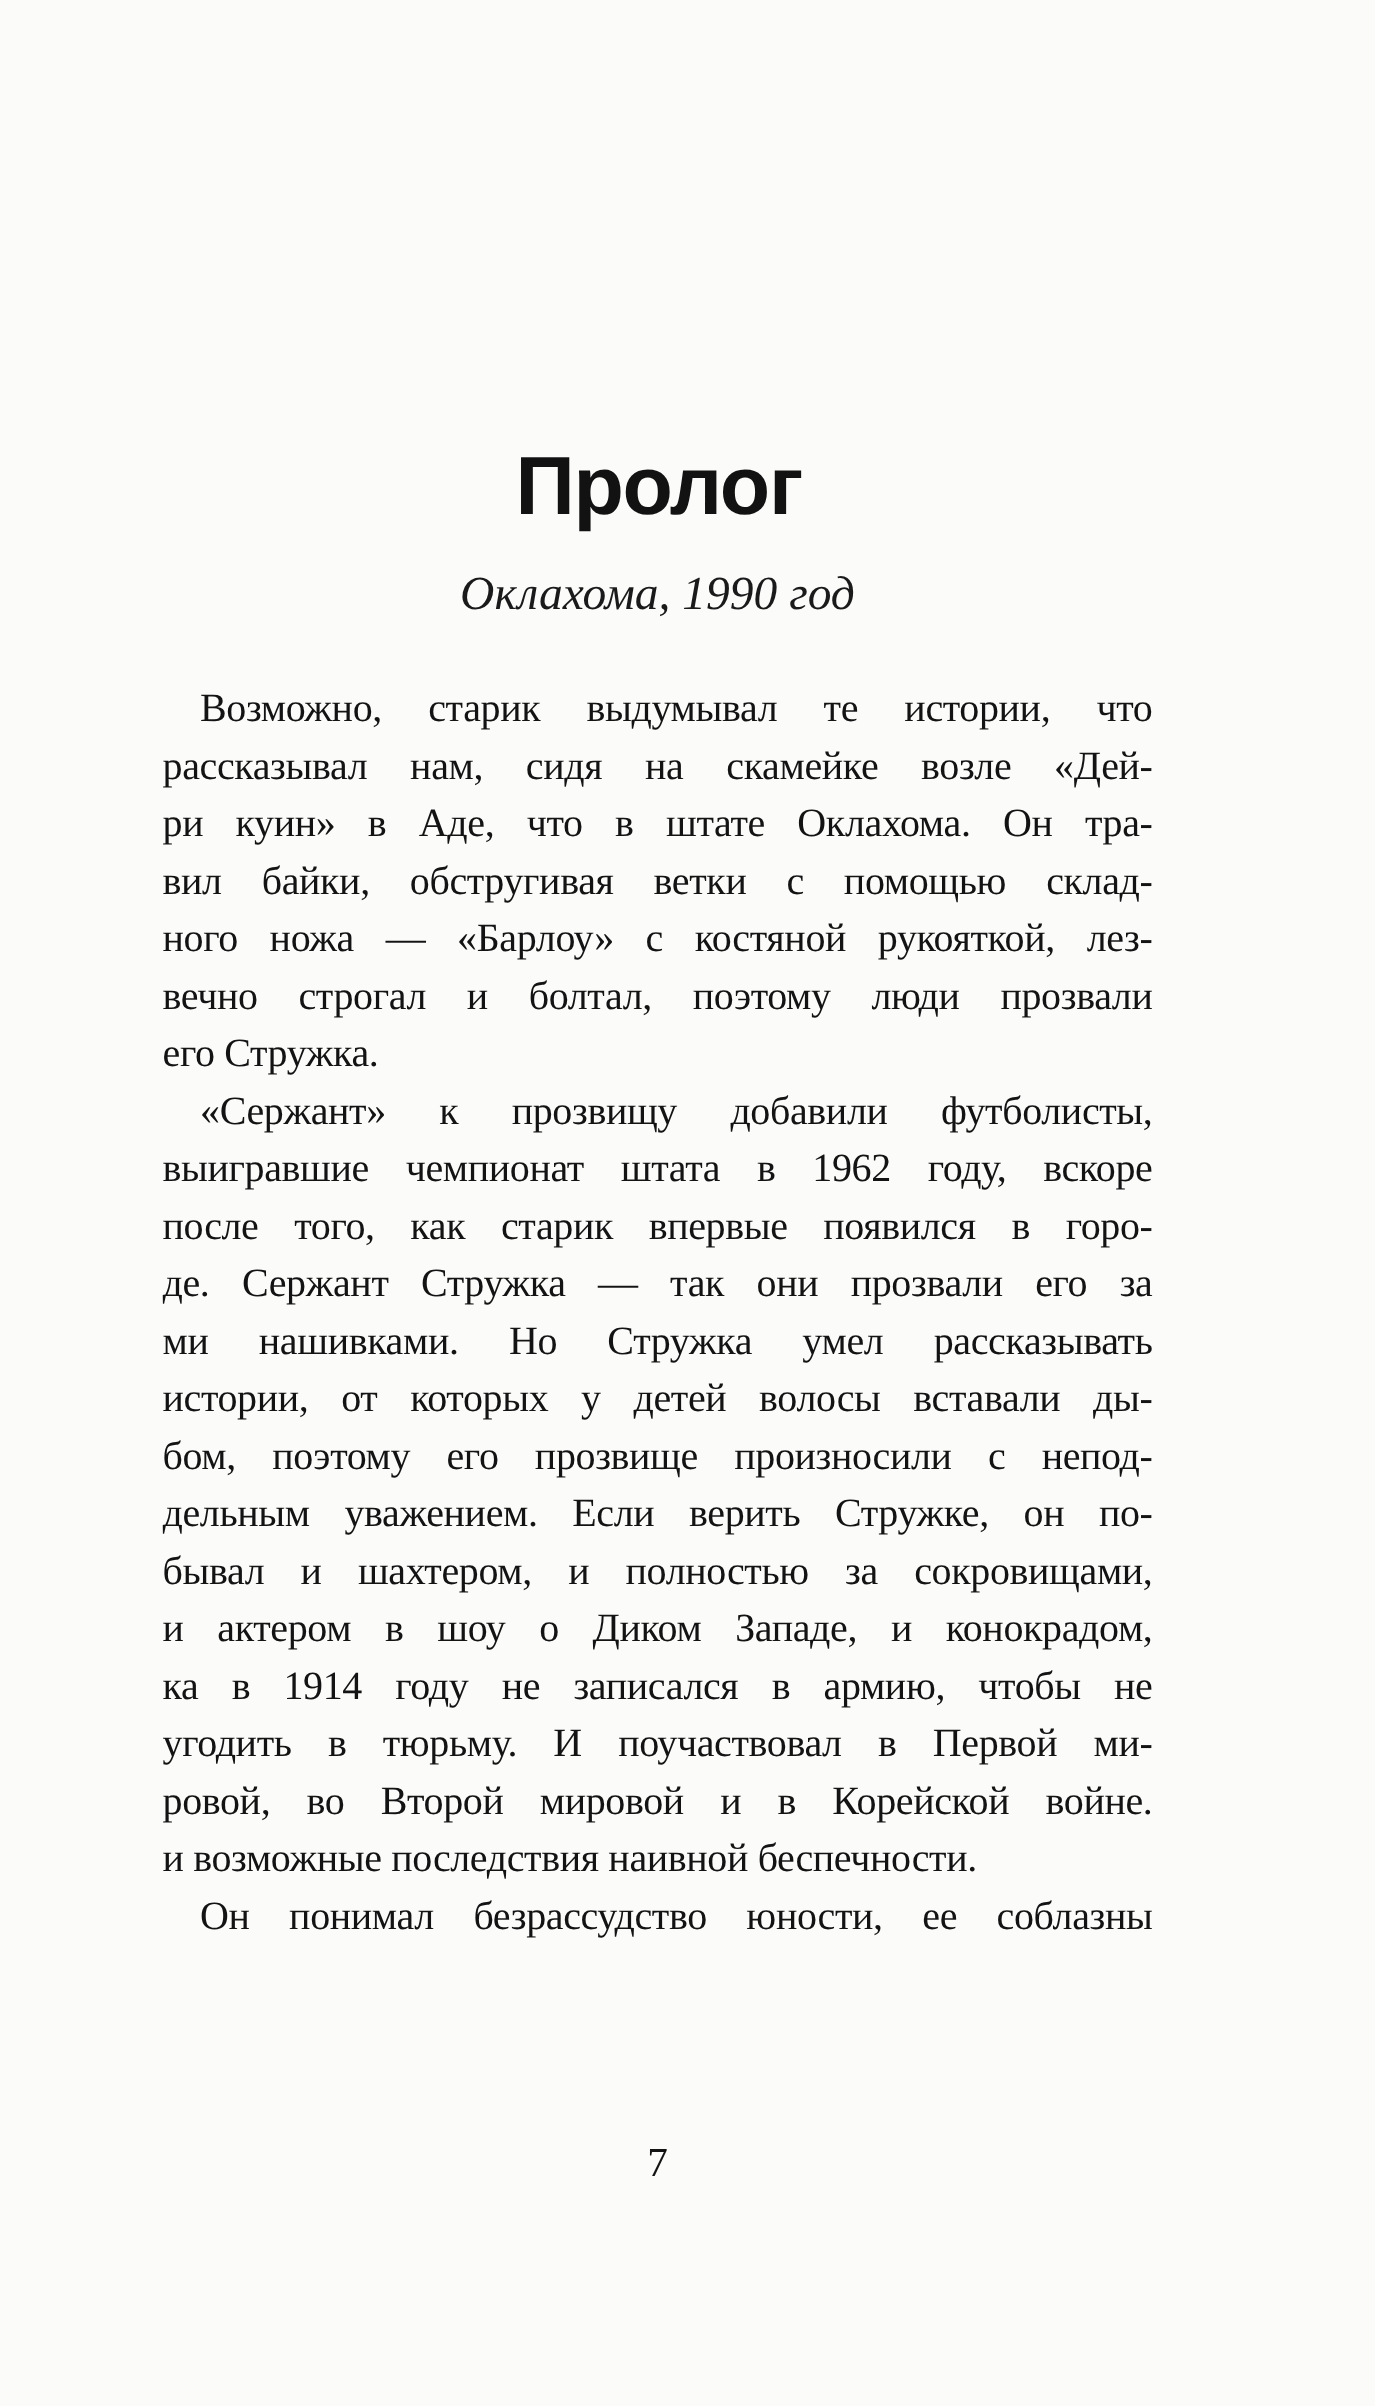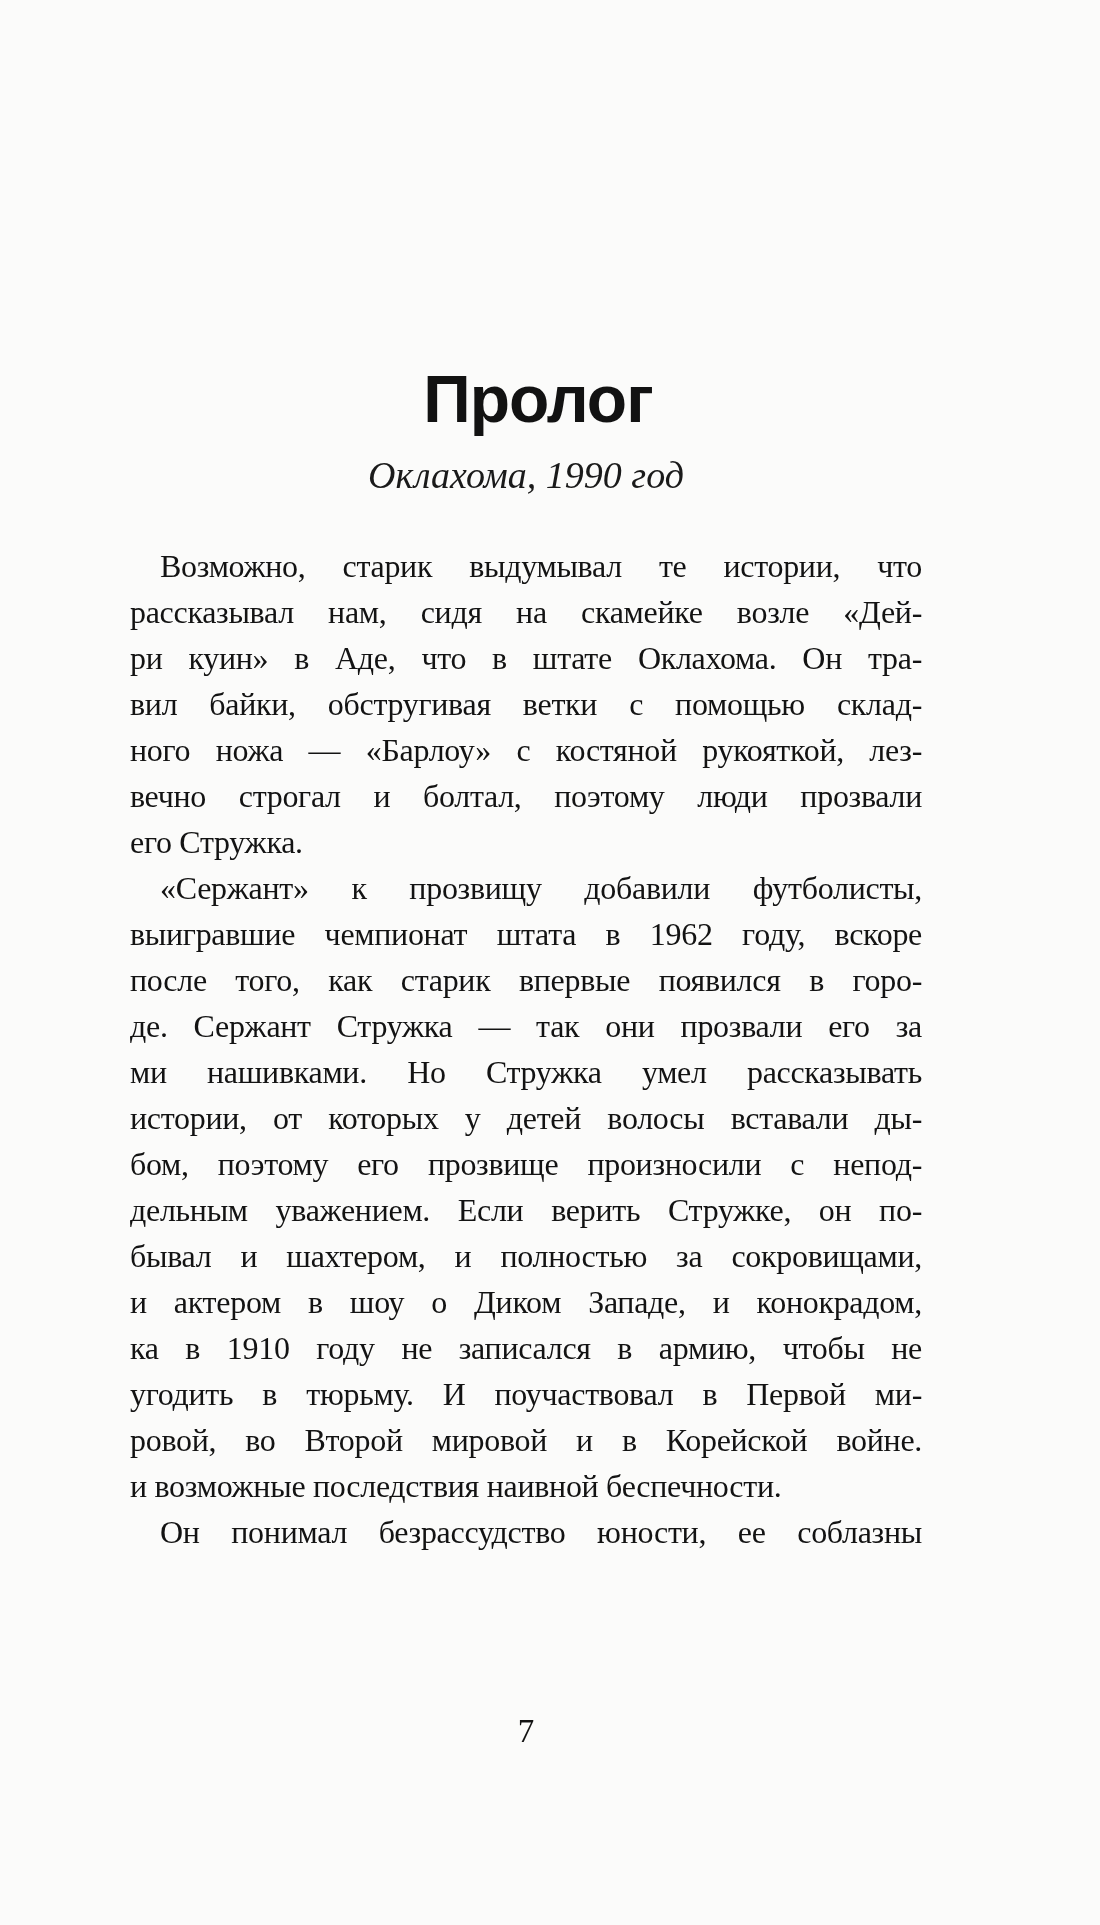--- a/index.html
+++ b/index.html
@@ -16,21 +16,21 @@
   }
   .page {
     position: absolute;
     inset: 0;
   }
   .chapter-title {
     position: absolute;
     top: 354px;
     left: 130px;
     width: 792px;
-    margin: 12px;
+    margin: 1px;
     text-align: center;
     font-family: "Liberation Sans", sans-serif;
     font-weight: bold;
     font-size: 66px;
     line-height: 66px;
     letter-spacing: -1px;
     color: #121212;
   }
   .chapter-subtitle {
     position: absolute;
@@ -100,21 +100,21 @@
     <div class="line indent">«Сержант» к прозвищу добавили футболисты,</div>
     <div class="line">выигравшие чемпионат штата в 1962 году, вскоре</div>
     <div class="line">после того, как старик впервые появился в горо-</div>
     <div class="line">де. Сержант Стружка — так они прозвали его за</div>
     <div class="line">ми нашивками. Но Стружка умел рассказывать</div>
     <div class="line">истории, от которых у детей волосы вставали ды-</div>
     <div class="line">бом, поэтому его прозвище произносили с непод-</div>
     <div class="line">дельным уважением. Если верить Стружке, он по-</div>
     <div class="line">бывал и шахтером, и полностью за сокровищами,</div>
     <div class="line">и актером в шоу о Диком Западе, и конокрадом,</div>
-    <div class="line">ка в 1910 году не записался в армию, чтобы не</div>
+    <div class="line">ка в 1914 году не записался в армию, чтобы не</div>
     <div class="line">угодить в тюрьму. И поучаствовал в Первой ми-</div>
     <div class="line">ровой, во Второй мировой и в Корейской войне.</div>
     <div class="line para-end">и возможные последствия наивной беспечности.</div>
     <div class="line indent">Он понимал безрассудство юности, ее соблазны</div>
   </div>
 
   <div class="page-number">7</div>
 
 </div>
 

